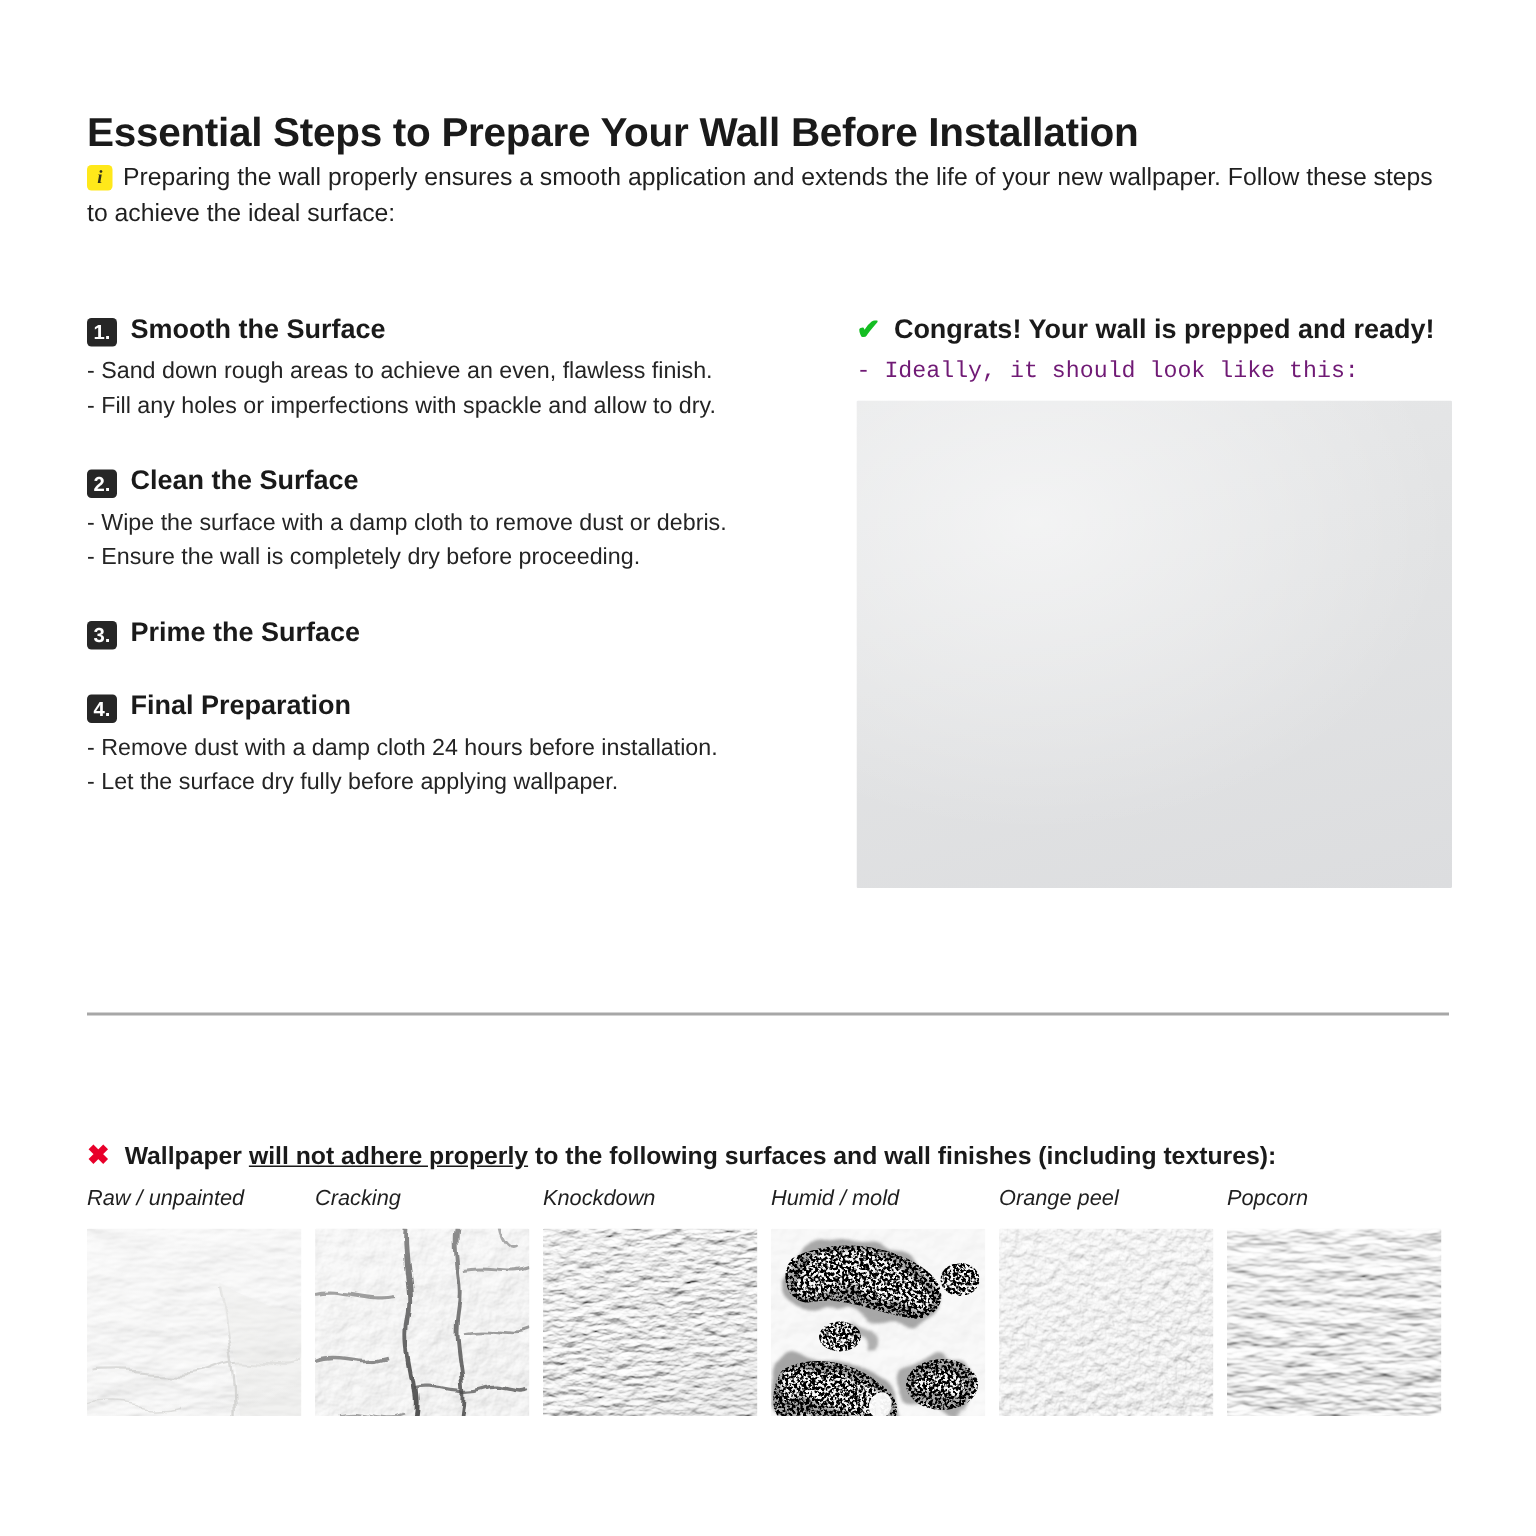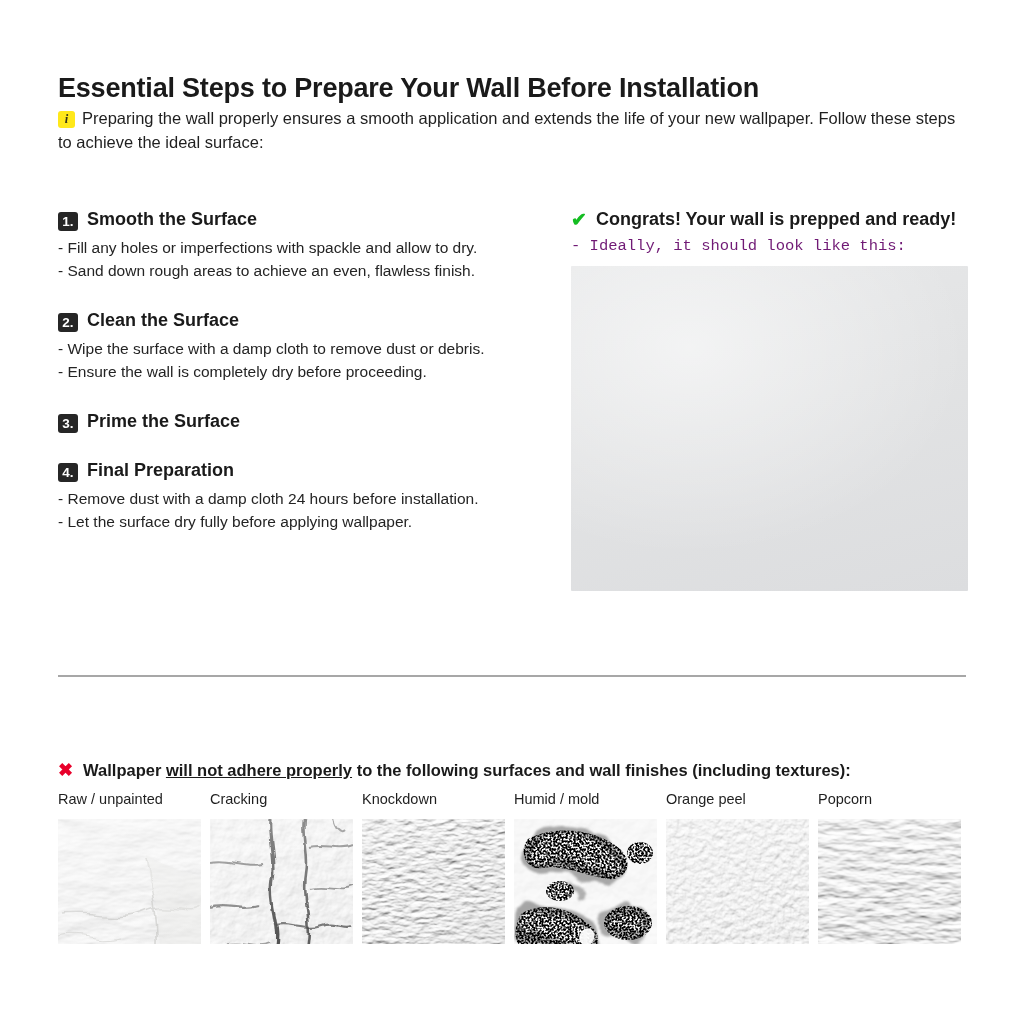--- a/index.html
+++ b/index.html
@@ -169,21 +169,21 @@
   .warn-text .u { text-decoration: underline; }
 
   
   .thumb-row {
     position: absolute;
     left: 58px; top: 790px;
     width: 910px;
     display: flex;
     gap: 9px;
   }
-  .thumb-cell { width: 143px; flex: none; }
+  .thumb-cell { width: 143px; flex: none; font-style: italic; }
   .thumb-label {
     font-size: 14.5px;
     line-height: 18px;
     color: #1f1f1f;
     margin-bottom: 11px;
     white-space: nowrap;
   }
   .thumb-img {
     width: 143px; height: 148px;
     border-radius: 1px;
@@ -203,22 +203,22 @@
     <span class="info-badge">i</span><span>Preparing the wall properly ensures a smooth application and extends the life of your new wallpaper. Follow these steps to achieve the ideal surface:</span>
   </div>
 
   <div class="steps">
 
     <div class="step">
       <div class="step-head">
         <span class="keycap">1.</span>
         <span>Smooth the Surface</span>
       </div>
+      <div class="step-line">- Sand down rough areas to achieve an even, flawless finish.</div>
       <div class="step-line">- Fill any holes or imperfections with spackle and allow to dry.</div>
-      <div class="step-line">- Sand down rough areas to achieve an even, flawless finish.</div>
     </div>
 
     <div class="step">
       <div class="step-head">
         <span class="keycap">2.</span>
         <span>Clean the Surface</span>
       </div>
       <div class="step-line">- Wipe the surface with a damp cloth to remove dust or debris.</div>
       <div class="step-line">- Ensure the wall is completely dry before proceeding.</div>
     </div>

